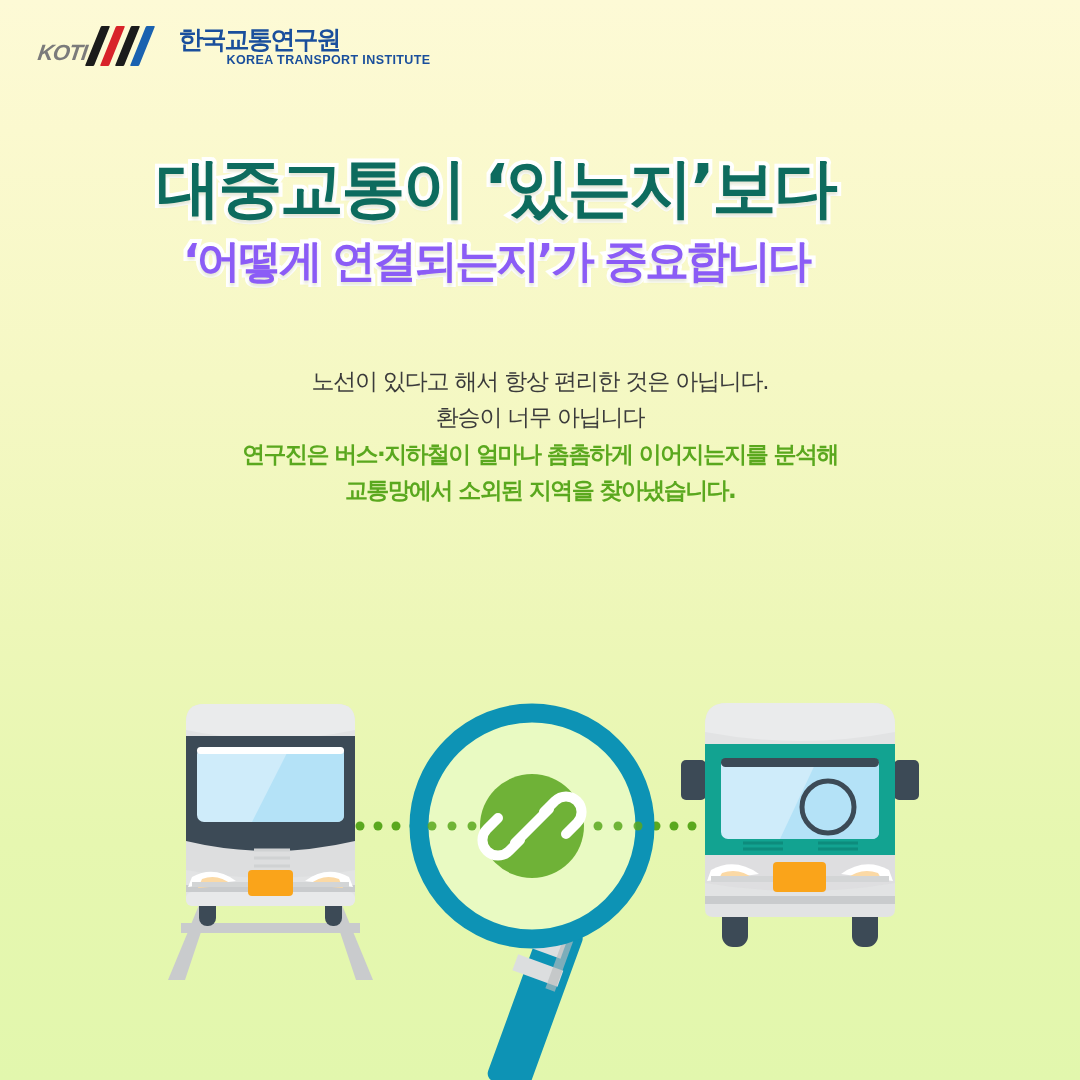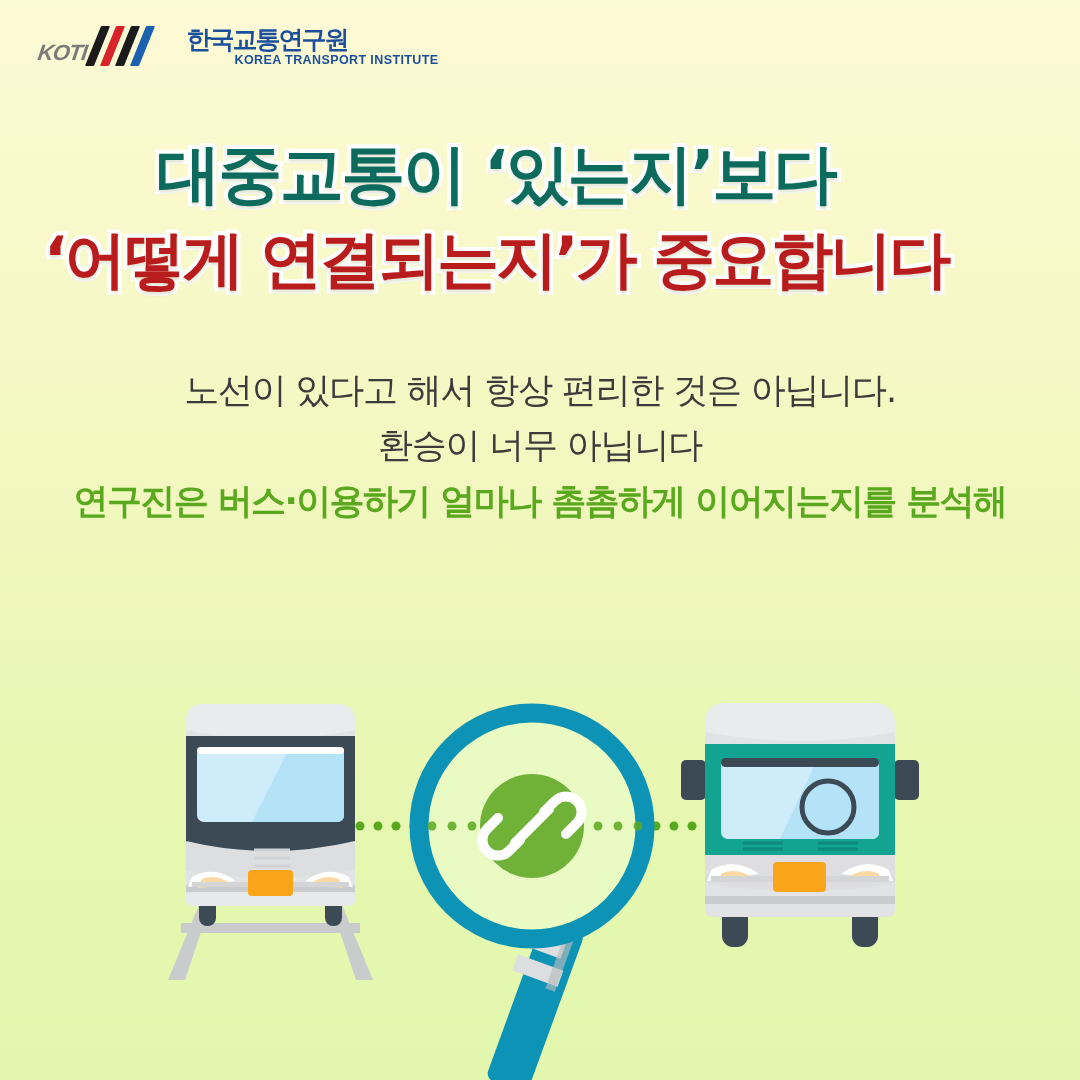--- a/index.html
+++ b/index.html
@@ -13,47 +13,47 @@
 
   
   #logo { position:absolute; left:38px; top:22px; display:flex; align-items:flex-end; gap:6px; }
   #logo-koti-word {
     font-size:22px; font-weight:bold; font-style:italic; color:#7b7b7b;
     letter-spacing:-1px; line-height:1; transform:skewX(-8deg); margin-bottom:4px;
   }
   #logo-bars { position:relative; width:66px; height:44px; margin-bottom:2px; }
   #logo-bars i { position:absolute; bottom:0; width:9px; height:40px; display:block;
     transform:skewX(-22deg); border-radius:1px; }
-  #logo-text-block { margin-left:22px; }
+  #logo-text-block { margin-left:14px; }
   #logo-kr {
     font-size:25px; font-weight:bold; color:#1a4f9c; letter-spacing:-2px;
     line-height:1.05; font-family:"DejaVu Sans",sans-serif;
   }
   #logo-en {
     font-size:12.5px; font-weight:bold; color:#1a4f9c; letter-spacing:0.4px; line-height:1.2;padding-left:48px;
   }
 
   
-  #headline { position:absolute; top:132px; left:0; width:992px; text-align:center; }
+  #headline { position:absolute; top:146px; left:0; width:992px; text-align:center; }
   .hl-line {
     font-family:"DejaVu Sans",sans-serif;
     font-weight:bold; font-size:64px; line-height:1.34;
     letter-spacing:-2.5px; white-space:nowrap;
     -webkit-text-stroke:8px #ffffff;
     paint-order:stroke fill;
     text-shadow:0 3px 3px rgba(160,170,110,.28);
   }
   #hl-1 { color:#0d6b5e; }
-  #hl-2 { color:#b91c1c; font-size:62px; letter-spacing:-3px; }
+  #hl-2 { color:#8b5cf6; font-size:44px; letter-spacing:-3px; }
 
   
   #body-copy { position:absolute; top:363px; left:0; width:1080px; text-align:center; }
   .bd-line {
     font-family:"DejaVu Sans",sans-serif;
-    font-size:35px; line-height:1.58; letter-spacing:-1.2px; white-space:nowrap;
+    font-size:23px; line-height:1.58; letter-spacing:-1.2px; white-space:nowrap;
   }
   .bd-dark { color:#3b3b3b; }
   .bd-green { color:#5aa81e; font-weight:bold; letter-spacing:-1.6px; }
 
   
   #illustration { position:absolute; left:0; top:690px; width:1080px; height:390px; }
   #illustration svg { display:block; }
 </style>
 </head>
 <body>
@@ -73,21 +73,22 @@
 </div>
 
 <div id="headline">
   <div class="hl-line" id="hl-1">대중교통이 ‘있는지’보다</div>
   <div class="hl-line" id="hl-2">‘어떻게 연결되는지’가 중요합니다</div>
 </div>
 
 <div id="body-copy">
   <div class="bd-line bd-dark">노선이 있다고 해서 항상 편리한 것은 아닙니다.</div>
   <div class="bd-line bd-dark">환승이 너무 아닙니다</div>
-  <div class="bd-line bd-green">연구진은 버스·이용하기 얼마나 촘촘하게 이어지는지를 분석해</div>
+  <div class="bd-line bd-green">연구진은 버스·지하철이 얼마나 촘촘하게 이어지는지를 분석해</div>
+  <div class="bd-line bd-green">교통망에서 소외된 지역을 찾아냈습니다.</div>
 </div>
 
 <div id="illustration">
 <svg width="1080" height="390" viewBox="0 0 1080 390" xmlns="http://www.w3.org/2000/svg">
 
   <g>
     <g fill="#5aa81e">
       <circle cx="360" cy="136" r="4.5"></circle>
           <circle cx="378" cy="136" r="4.5"></circle>
       <circle cx="396" cy="136" r="4.5"></circle>

